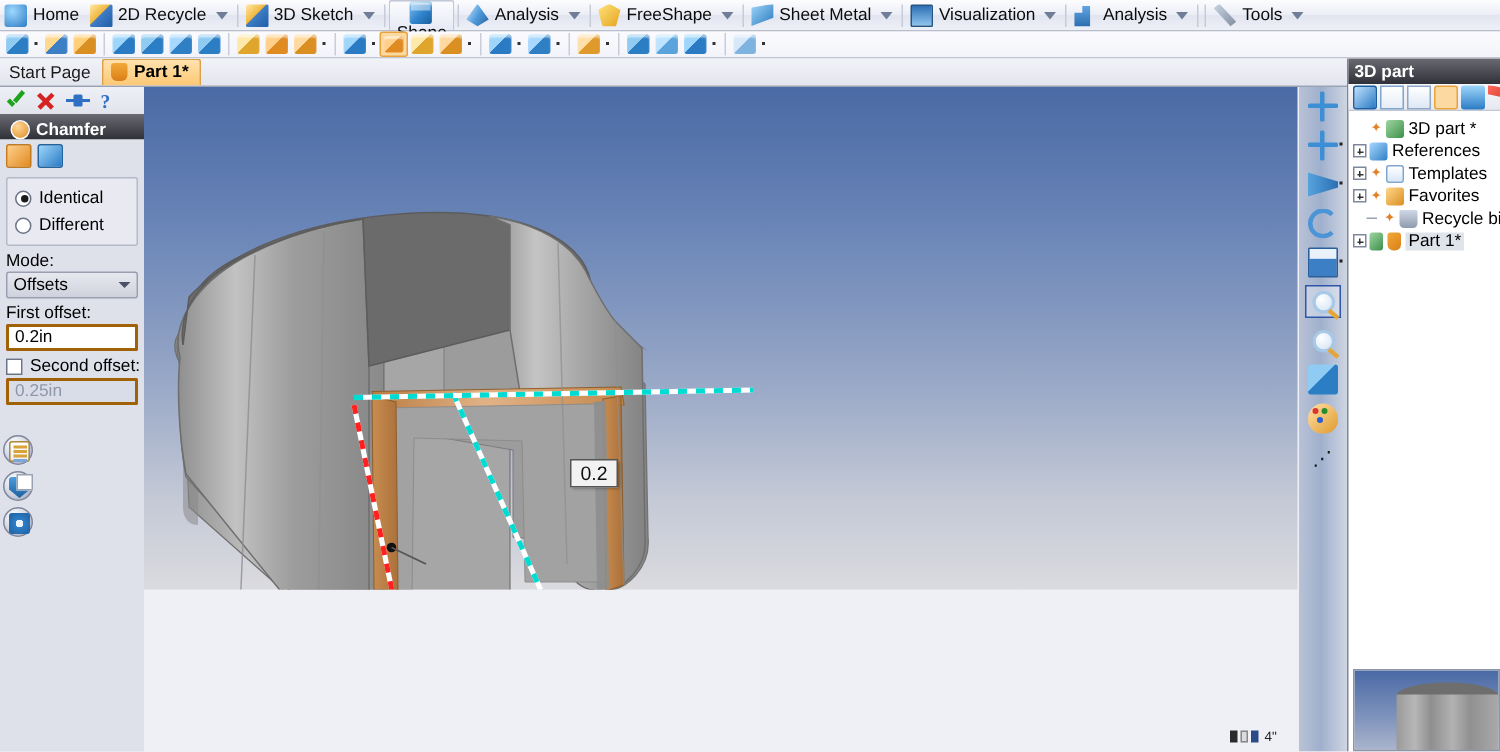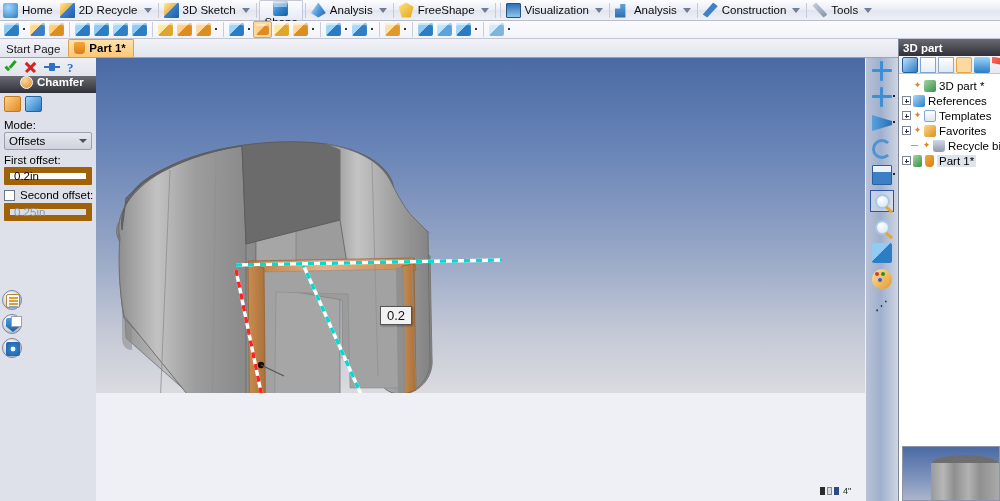--- a/index.html
+++ b/index.html
@@ -85,40 +85,40 @@
   .ck:after{content:"";position:absolute;left:4px;top:2px;width:9px;height:2.5px;background:#1fa31f;transform:rotate(-50deg);}
   .xx{width:13px;height:13px;position:relative;}
   .xx:before,.xx:after{content:"";position:absolute;left:0px;top:5.5px;width:13px;height:2.5px;background:#d62222;}
   .xx:before{transform:rotate(45deg);} .xx:after{transform:rotate(-45deg);}
   .pin{width:16px;height:13px;position:relative;}
   .pin:before{content:"";position:absolute;left:0;top:5px;width:16px;height:2px;background:#2f6fc4;}
   .pin:after{content:"";position:absolute;left:5px;top:2px;width:6px;height:8px;background:#2f6fc4;border-radius:1px;}
   .qm{color:#2f6fc4;font-weight:bold;font-size:13px;line-height:13px;font-family:"Liberation Serif",serif;}
 
   #chamferhead{ height:17px; background:linear-gradient(to bottom,#6a6a72,#2f3038);
-     display:flex;align-items:flex-start;padding-left:20px;color:#fff;font-weight:bold;font-size:11.5px;}
+     display:flex;align-items:flex-end;padding-left:7px;color:#fff;font-weight:bold;font-size:11.5px;}
   .chIcon{width:13px;height:13px;margin-right:4px;border-radius:50%;
      background:radial-gradient(circle at 35% 30%,#ffd89a,#e08a22);border:1px solid #fff;}
   #modeicons{height:22px;display:flex;align-items:center;gap:4px;padding-left:4px;background:#dfe1ea;}
   .mIcon{width:17px;height:16px;border-radius:2px;}
   .mIcon.a{background:linear-gradient(135deg,#ffd08a,#e08a22);border:1px solid #c47a1c;}
   .mIcon.b{background:linear-gradient(135deg,#9ed6fb,#2a7bc4);border:1px solid #2264a0;}
 
   .grp{ margin:3px 4px 0 4px; border:1px solid #b6bac8; background:#e9eaf1; border-radius:2px; padding:4px 5px;}
   .radio{display:flex;align-items:center;gap:5px;height:18px;font-size:11.5px;}
   .rd{width:11px;height:11px;border-radius:50%;border:1px solid #6c7488;background:#fff;position:relative;flex:none;}
   .rd.on:after{content:"";position:absolute;left:2.5px;top:2.5px;width:5px;height:5px;border-radius:50%;background:#1b1b1b;}
 
   .flabel{ padding:4px 0 1px 4px; font-size:11.5px;}
   .selbox{ margin:0 4px; height:18px; background:linear-gradient(to bottom,#e7e8ef,#cfd2dd);
            border:1px solid #9aa0b2; border-radius:2px; display:flex;align-items:center;
            padding:0 4px; font-size:11.5px; position:relative;}
   .selbox .cv{position:absolute;right:4px;top:6px;width:0;height:0;
     border-left:4px solid transparent;border-right:4px solid transparent;border-top:4px solid #4b5265;}
-  .txtbox{ margin:0 4px; height:18px; background:#fff; border:6px solid #a16207; border-radius:1px;
+  .txtbox{ margin:0 4px; height:18px; background:#fff; border:2px solid #a16207; border-radius:1px;
            display:flex;align-items:center;padding:0 4px; font-size:11.5px;}
   .txtbox.dis{ background:#d9dde8; color:#8f97ab;}
   .cbrow{ display:flex;align-items:center;gap:5px;padding:4px 0 2px 4px;font-size:11.5px;}
   .cb{width:11px;height:11px;border:1px solid #6c7488;background:#fff;flex:none;}
 
   #leftBtns{position:absolute;left:2px;top:232px;display:flex;flex-direction:column;gap:4px;}
   .rbtn{width:20px;height:20px;border-radius:50%;position:relative;
         background:radial-gradient(circle at 35% 28%,#ffffff,#cfd4e0 55%,#98a0b4);
         border:1px solid #7e869a;}
   .rbtn .ic{position:absolute;left:3px;top:3px;width:14px;height:14px;border-radius:2px;}
@@ -235,38 +235,38 @@
     <span class="lbl">Analysis</span>
     <span class="caret"></span>
   </div>
   <div class="msep"></div>
   <div class="mi">
     <span class="micon g-free"></span>
     <span class="lbl">FreeShape</span>
     <span class="caret"></span>
   </div>
   <div class="msep"></div>
+  <div class="mi">
+    <span class="micon g-sheet"></span>
+    <span class="lbl">Sheet Metal</span>
+    <span class="caret"></span>
+  </div>
   <div class="msep"></div>
   <div class="mi">
     <span class="micon g-vis"></span>
     <span class="lbl">Visualization</span>
     <span class="caret"></span>
   </div>
   <div class="msep"></div>
   <div class="mi">
     <span class="micon g-anal"></span>
     <span class="lbl">Analysis</span>
     <span class="caret"></span>
   </div>
   <div class="msep"></div>
-  <div class="mi">
-    <span class="micon g-constr"></span>
-    <span class="lbl">Construction</span>
-    <span class="caret"></span>
-  </div>
   <div class="msep"></div>
   <div class="mi">
     <span class="micon g-tools"></span>
     <span class="lbl">Tools</span>
     <span class="caret"></span>
   </div>
 </div>
 
 <div id="toolbar">
     <div class="tb">
@@ -579,20 +579,30 @@
   <div id="chamferhead">
     <span class="chIcon"></span>
     <span>Chamfer</span>
   </div>
 
   <div id="modeicons">
     <div class="mIcon a"></div>
     <div class="mIcon b"></div>
   </div>
 
+  <div class="grp">
+    <div class="radio">
+      <span class="rd on"></span>
+      <span>Identical</span>
+    </div>
+    <div class="radio">
+      <span class="rd"></span>
+      <span>Different</span>
+    </div>
+  </div>
 
   <div class="flabel">Mode:</div>
   <div class="selbox">
     <span>Offsets</span>
     <span class="cv"></span>
   </div>
 
   <div class="flabel">First offset:</div>
   <div class="txtbox">
     <span>0.2in</span>

